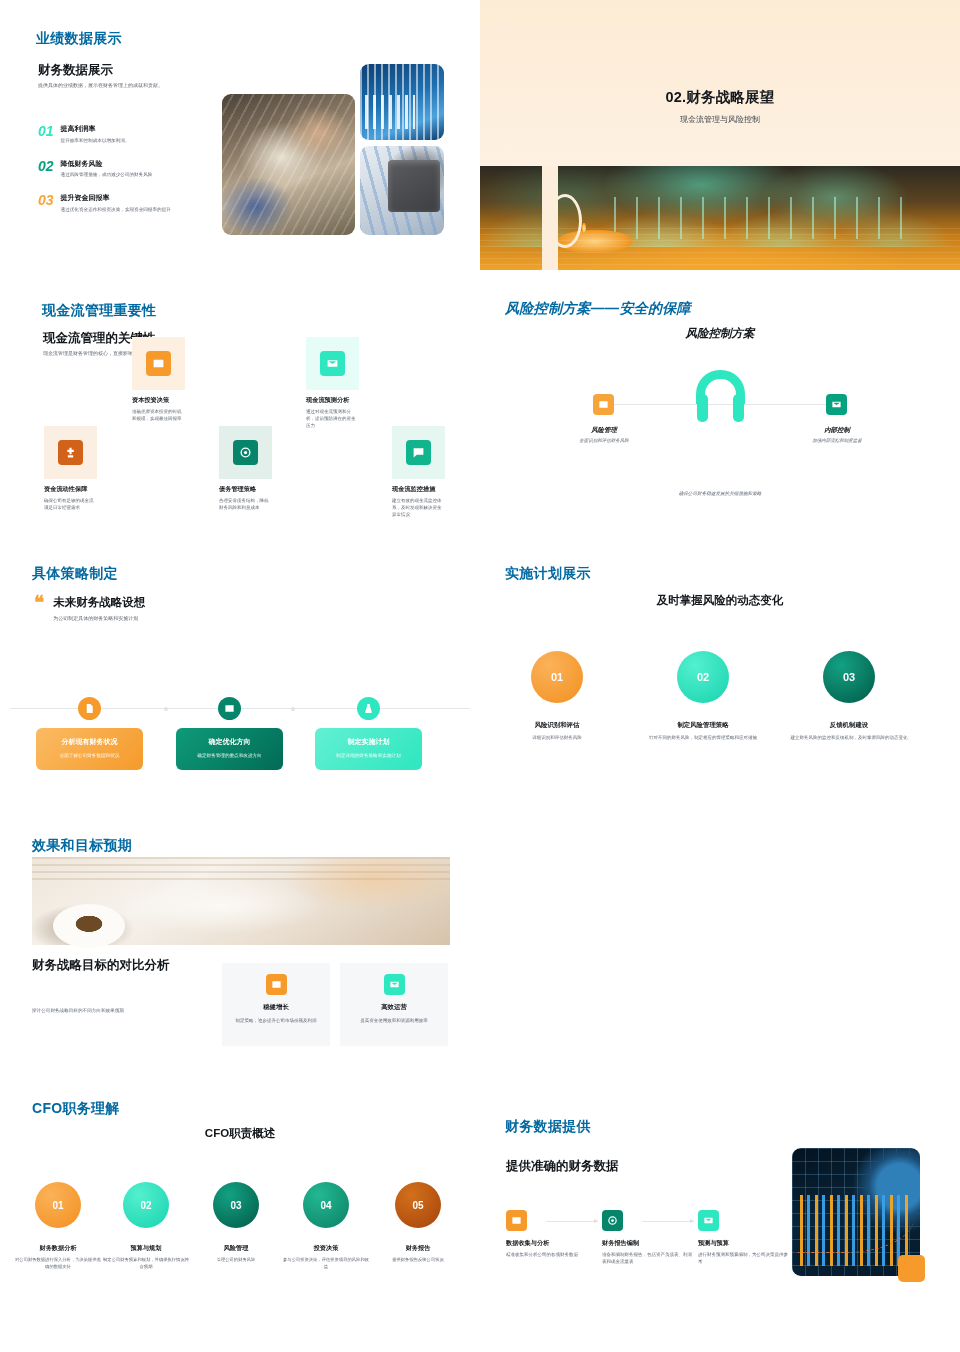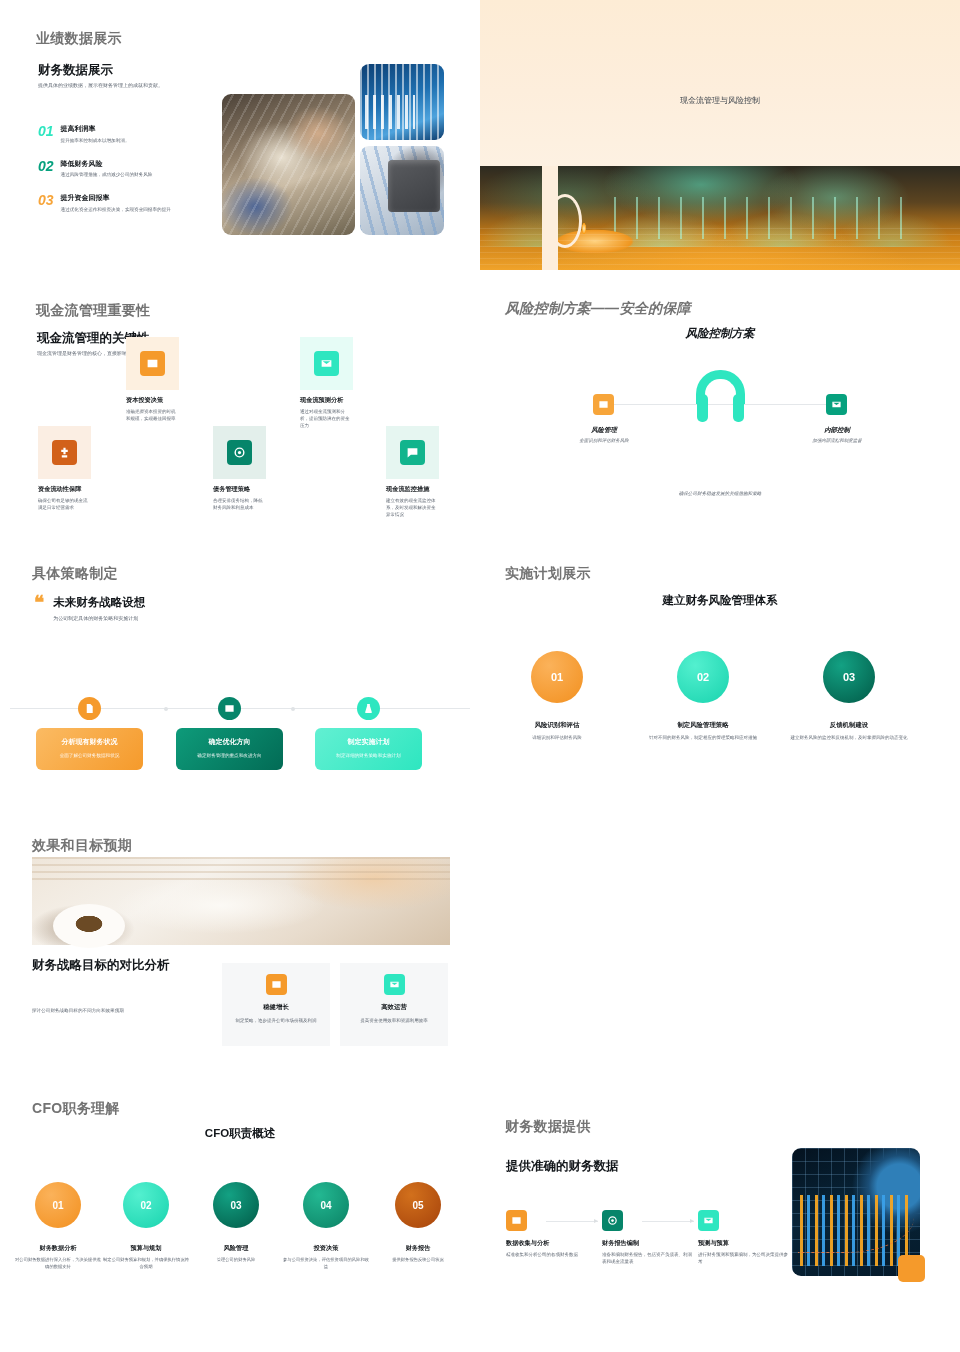--- a/index.html
+++ b/index.html
@@ -8,21 +8,21 @@
     background: #ffffff;
     font-family: "Liberation Sans", sans-serif;
     overflow: hidden;
   }
   .deck { position: relative; width: 960px; height: 1352px; }
 
   
   .slide { position: absolute; overflow: hidden; background: #fff; }
 
   .slide-title {
-    font-size: 14px; font-weight: bold; color: #737373;
+    font-size: 14px; font-weight: bold; color: #0369a1;
     letter-spacing: .3px;
   }
   .sub-h { font-size: 12.5px; font-weight: bold; color: #14181c; }
   .sub-h-c { font-size: 11.5px; font-weight: bold; color: #14181c; text-align:center;}
   .tiny { font-size: 5.0px; color: #5d6570; line-height: 1.55; }
   .tiny2 { font-size: 4.6px; color: #5d6570; line-height: 1.6; }
 
   
   #slide1 { left: 0; top: 0; width: 480px; height: 290px; }
   #slide1 .t { position: absolute; left: 36px; top: 30px; }
@@ -93,21 +93,21 @@
   .cover-notch{position:absolute;left:62px;top:166px;width:36px;height:104px;}
   .cover-notch::before{content:"";position:absolute;left:0;top:0;width:16px;height:104px;
     background:#fdeedc;}
   .cover-notch::after{content:"";position:absolute;left:6px;top:28px;width:28px;height:48px;
     border:3px solid #fdeedc;border-radius:50%;border-left-color:transparent;}
   .cover-text{position:absolute;left:0;top:88px;width:480px;text-align:center;}
   .cover-h{font-size:14.5px;font-weight:bold;color:#14181c;letter-spacing:.2px;}
   .cover-s{font-size:8px;color:#3d444c;margin-top:7px;}
 
   
-  #slide3 { left: 4px; top: 290px; width: 480px; height: 265px; text-decoration: underline; }
+  #slide3 { left: 10px; top: 290px; width: 480px; height: 265px; text-decoration: underline; }
   #slide3 .t{position:absolute;left:32px;top:12px;}
   #slide3 .h2{position:absolute;left:33px;top:40px;}
   #slide3 .lead{position:absolute;left:33px;top:60px;width:250px;}
   .stair { position:absolute; left:0; top:0; width:480px; height:265px; }
   .st-card{position:absolute;width:53px;}
   .st-tile{width:53px;height:53px;display:flex;align-items:center;justify-content:center;}
   .st-ic{width:25px;height:25px;border-radius:4px;display:flex;align-items:center;justify-content:center;}
   .st-ic svg{width:13px;height:13px;fill:#fff;}
   .st-t{font-size:6.2px;font-weight:bold;color:#14181c;margin-top:6px;}
   .st-d{font-size:4.5px;color:#5d6570;line-height:1.6;margin-top:3px;}
@@ -272,20 +272,21 @@
     <div class="cover-top"></div>
     <div class="cover-bot">
       <div class="mnt"></div>
       <div class="bars"></div>
       <div class="steps"></div>
       <div class="flame"></div>
       <div class="ripple"></div>
     </div>
     <div class="cover-notch"></div>
     <div class="cover-text">
+      <div class="cover-h">02.财务战略展望</div>
       <div class="cover-s">现金流管理与风险控制</div>
     </div>
   </section>
 
   <section class="slide" id="slide3">
     <div class="slide-title t">现金流管理重要性</div>
     <div class="sub-h h2">现金流管理的关键性</div>
     <div class="tiny lead">现金流管理是财务管理的核心，直接影响公司的运营和发展。</div>
 
     <div class="stair">
@@ -428,21 +429,21 @@
       </div>
       <div class="tl-box" style="left:315px;background:linear-gradient(135deg,#62f0d2,#2ee6c0)">
         <div class="bt">制定实施计划</div>
         <div class="bd">制定详细的财务策略和实施计划</div>
       </div>
     </div>
   </section>
 
   <section class="slide" id="slide6">
     <div class="slide-title t">实施计划展示</div>
-    <div class="sub-h-c h2c">建立财务风险管理体系</div>
+    <div class="sub-h-c h2c">及时掌握风险的动态变化</div>
     <div class="circ-row">
       <div class="circ-col" style="left:4px">
         <div class="circ" style="background:radial-gradient(circle at 35% 28%,#fbb25a,#f2901f)">01</div>
         <div class="circ-t">风险识别和评估</div>
         <div class="circ-d">详细识别和评估财务风险</div>
       </div>
       <div class="circ-col" style="left:150px">
         <div class="circ" style="background:radial-gradient(circle at 35% 28%,#53f0cf,#18d3ae)">02</div>
         <div class="circ-t">制定风险管理策略</div>
         <div class="circ-d">针对不同的财务风险，制定相应的管理策略和应对措施</div>

